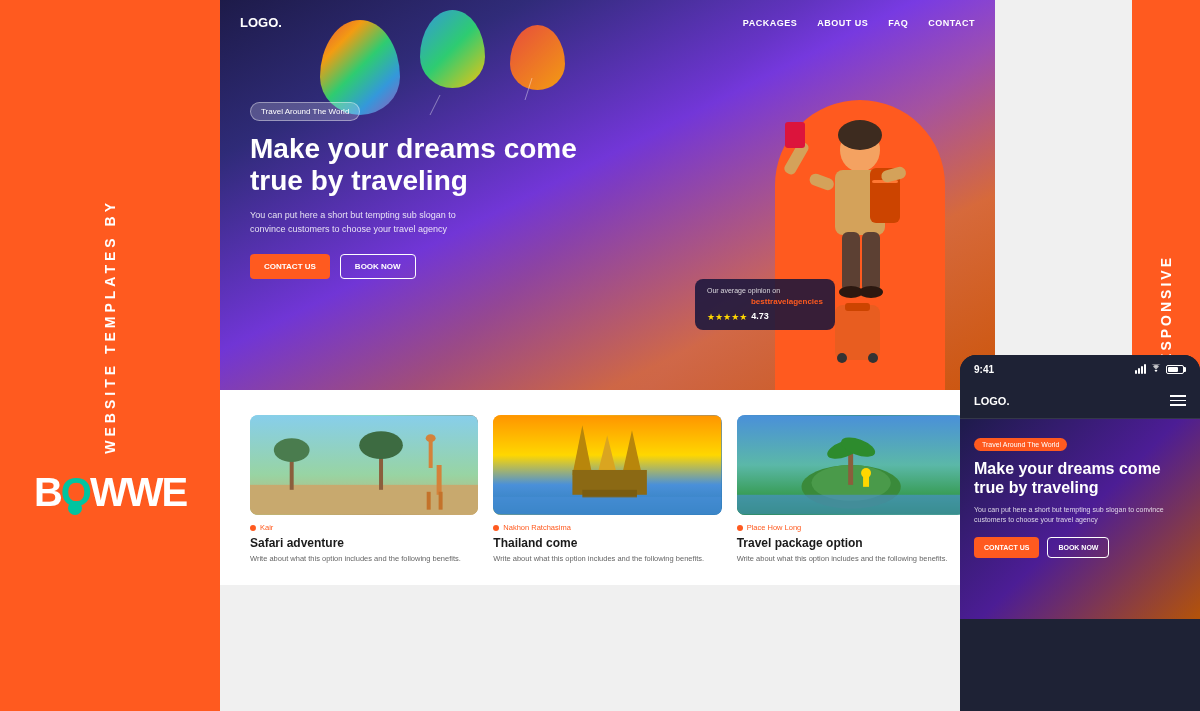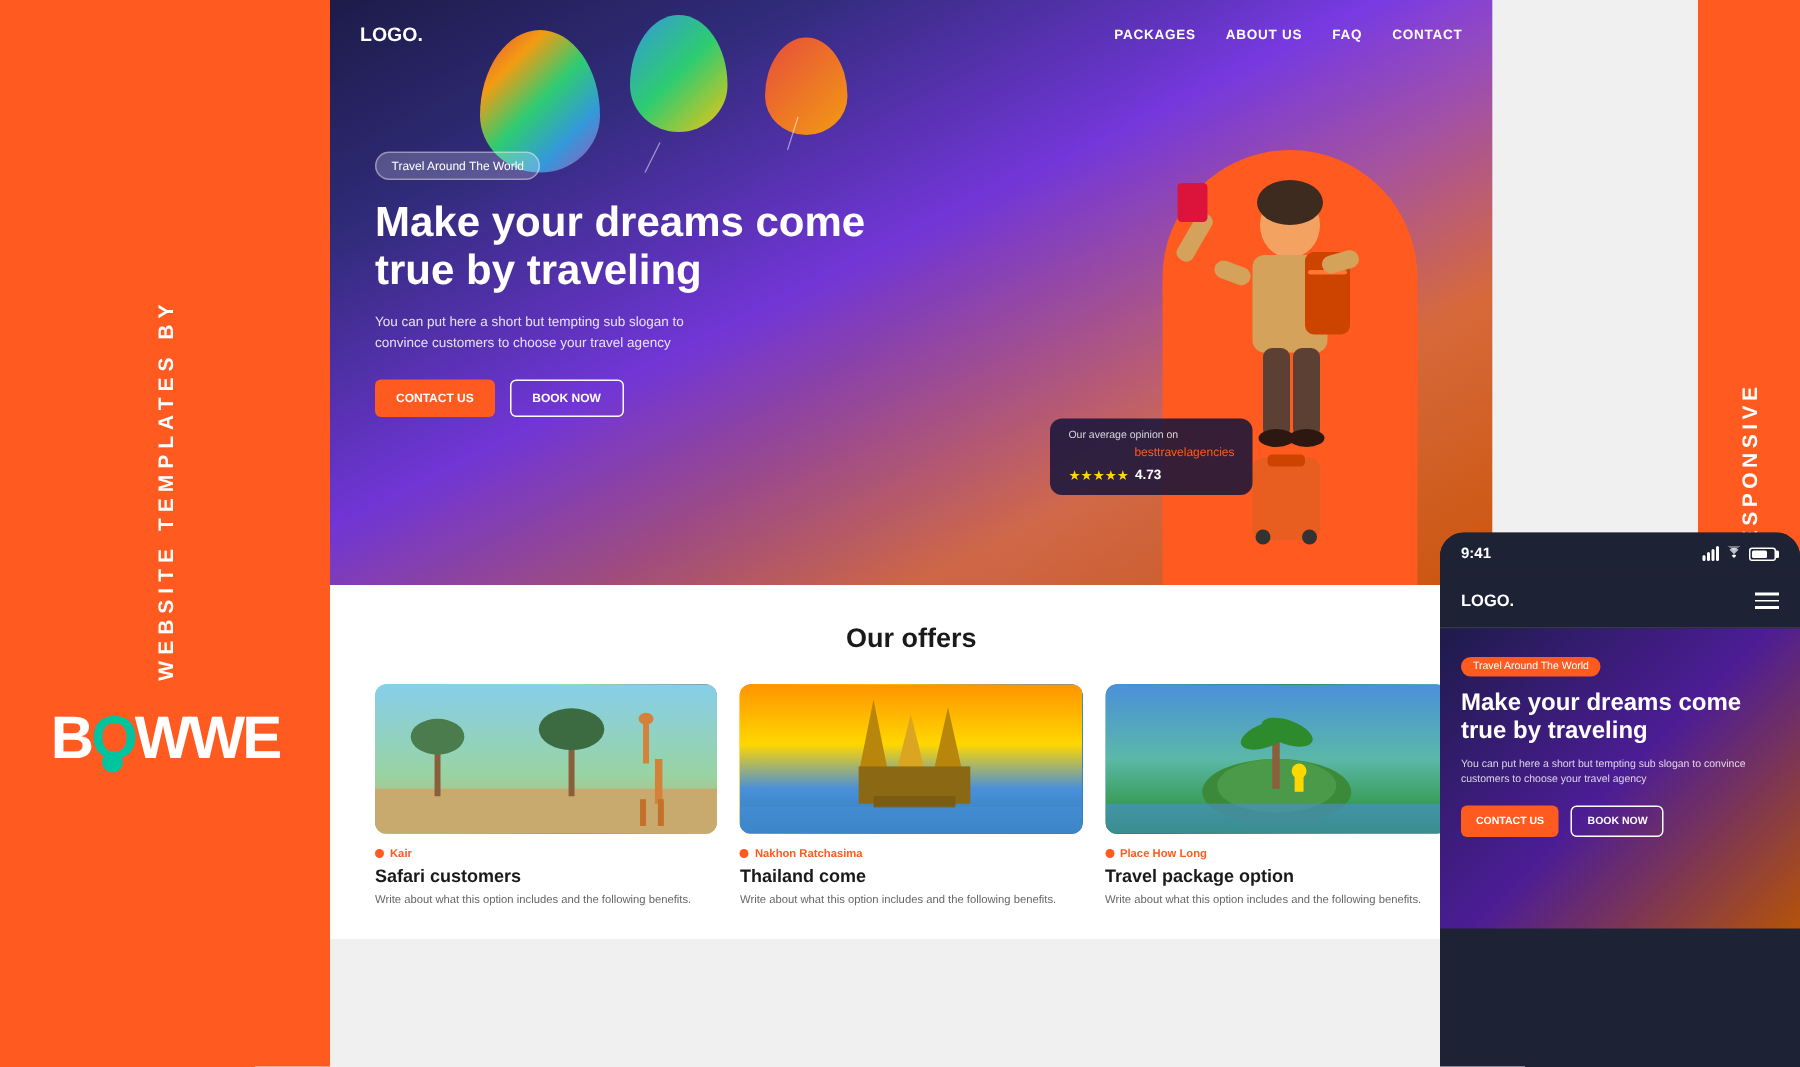--- a/index.html
+++ b/index.html
@@ -216,21 +216,21 @@
     }
 
     .rating-text {
       font-size: 7px;
       color: rgba(255,255,255,0.8);
       margin-bottom: 3px;
     }
 
     .rating-site {
       font-size: 8px;
-      font-weight: 400;
+      font-weight: 700;
       color: #FF5A1F;
       padding-left: 44px;
     }
 
     .stars {
       color: #FFD700;
       font-size: 9px;
       margin-top: 3px;
     }
 
@@ -329,21 +329,21 @@
       position: relative;
     }
 
     .offer-location {
       display: flex;
       align-items: center;
       gap: 4px;
       font-size: 7.5px;
       color: #FF5A1F;
       margin-bottom: 4px;
-      font-weight: 700;
+      font-weight: 400;
     }
 
     .location-dot {
       width: 6px; height: 6px;
       background: #FF5A1F;
       border-radius: 50%;
     }
 
     .offer-title {
       font-size: 12px;
@@ -581,21 +581,20 @@
         <div class="rating-text">Our average opinion on</div>
         <div class="rating-site">besttravelagencies</div>
         <div style="display:flex; align-items:center; margin-top:3px;">
           <span class="stars">★★★★★</span>
           <span class="rating-num">4.73</span>
         </div>
       </div>
     </div>
 
     <div class="offers-section">
-      <h2 class="offers-title">Our offers</h2>
       <div class="offers-grid">
 
         <div class="offer-card">
           <div class="offer-img offer-img-safari">
             <svg width="100%" height="100" viewBox="0 0 230 100" xmlns="http://www.w3.org/2000/svg">
               <defs>
                 <linearGradient id="skyGrad" x1="0%" y1="0%" x2="0%" y2="100%">
                   <stop offset="0%" style="stop-color:#87CEEB"></stop>
                   <stop offset="60%" style="stop-color:#98d4a3"></stop>
                   <stop offset="100%" style="stop-color:#c8a96e"></stop>
@@ -617,21 +616,21 @@
                 <ellipse cx="12" cy="-2" rx="5" ry="4" fill="#d4823a"></ellipse>
                 <rect x="8" y="52" width="4" height="18" fill="#c4722a"></rect>
                 <rect x="20" y="52" width="4" height="18" fill="#c4722a"></rect>
               </g>
             </svg>
           </div>
           <div class="offer-location">
             <div class="location-dot"></div>
             <span>Kair</span>
           </div>
-          <div class="offer-title">Safari customers</div>
+          <div class="offer-title">Safari adventure</div>
           <div class="offer-desc">Write about what this option includes and the following benefits.</div>
         </div>
 
         <div class="offer-card">
           <div class="offer-img offer-img-thailand">
             <svg width="100%" height="100" viewBox="0 0 230 100" xmlns="http://www.w3.org/2000/svg">
               <defs>
                 <linearGradient id="thaiGrad" x1="0%" y1="0%" x2="0%" y2="100%">
                   <stop offset="0%" style="stop-color:#FF9500"></stop>
                   <stop offset="40%" style="stop-color:#FFD700"></stop>

